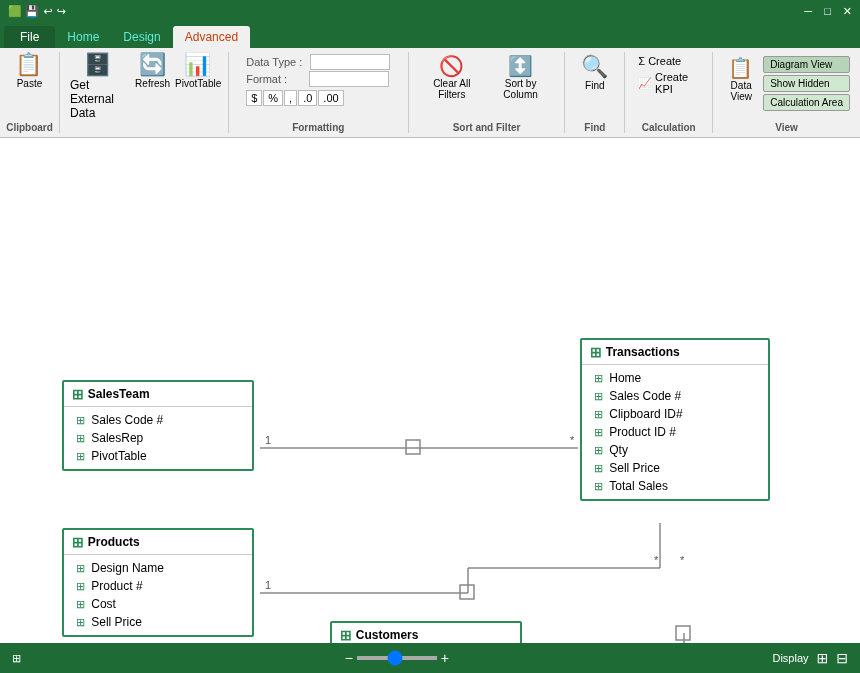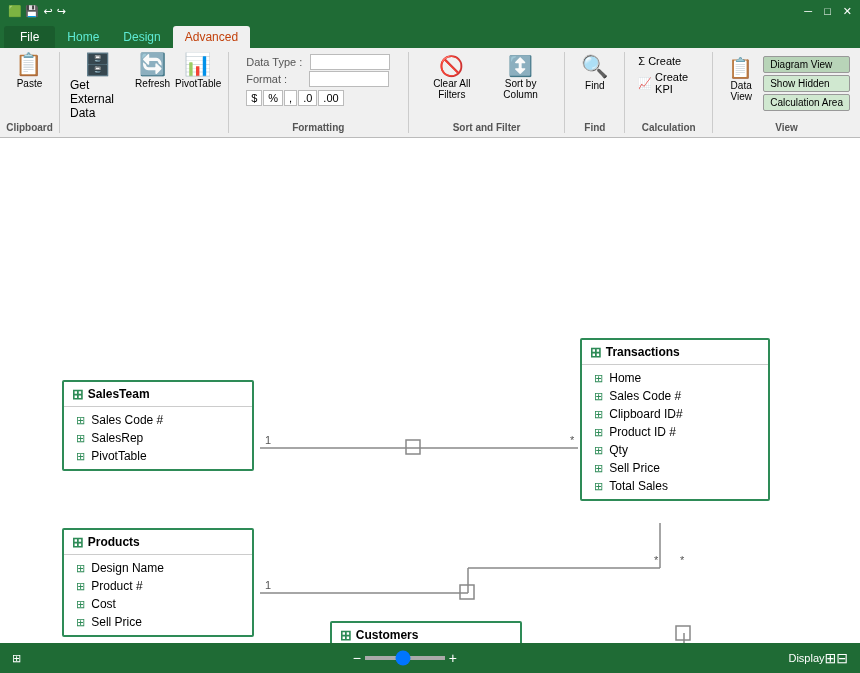--- a/index.html
+++ b/index.html
@@ -214,21 +214,21 @@
       height: 30px;
       display: flex;
       align-items: center;
       justify-content: space-between;
       padding: 0 12px;
       font-size: 11px;
     }
     .status-center { display: flex; align-items: center; gap: 4px; }
     .zoom-btn { cursor: pointer; font-size: 14px; color: white; }
     .zoom-slider { width: 80px; height: 4px; background: #aaa; appearance: none; cursor: pointer; }
-    .status-right { display: flex; gap: 0; align-items: center; }
+    .status-right { display: flex; gap: 8px; align-items: center; }
     .status-icon { font-size: 14px; cursor: pointer; }
   </style>
 </head>
 <body>
 
 <div id="title-bar">
   <div class="title-left">
     <span>🟩</span>
     <span>💾</span>
     <span>↩</span>

